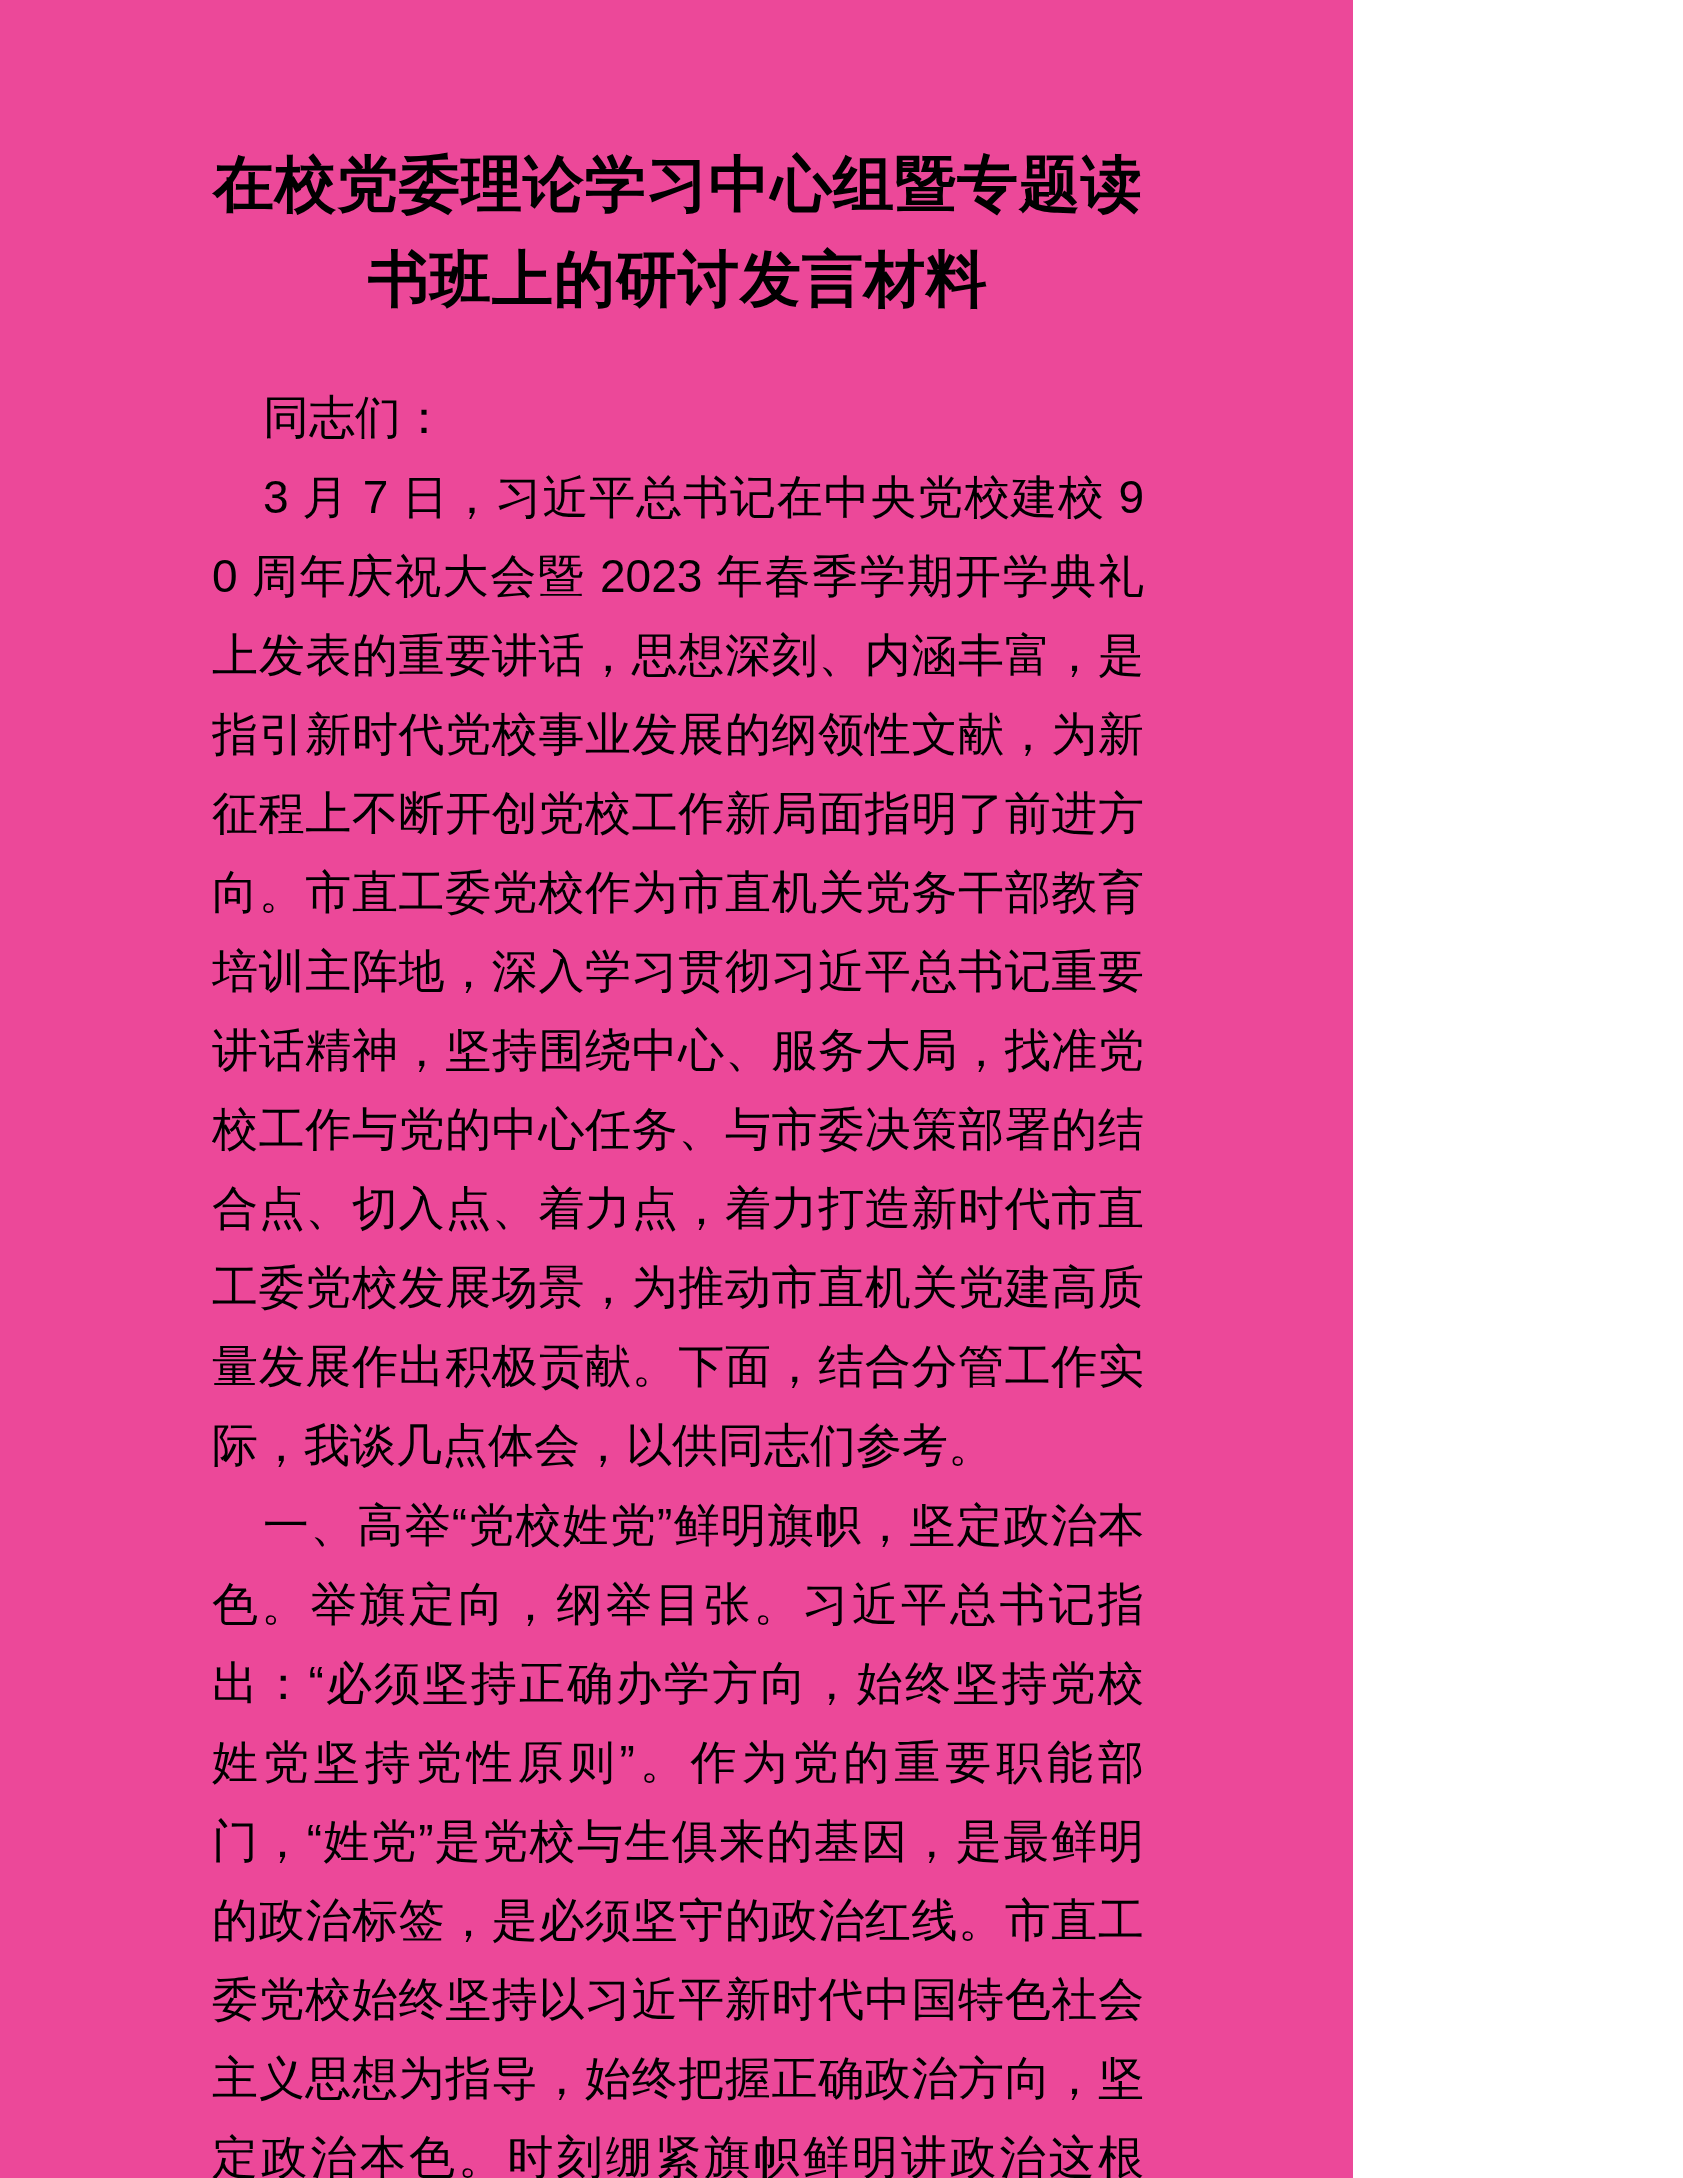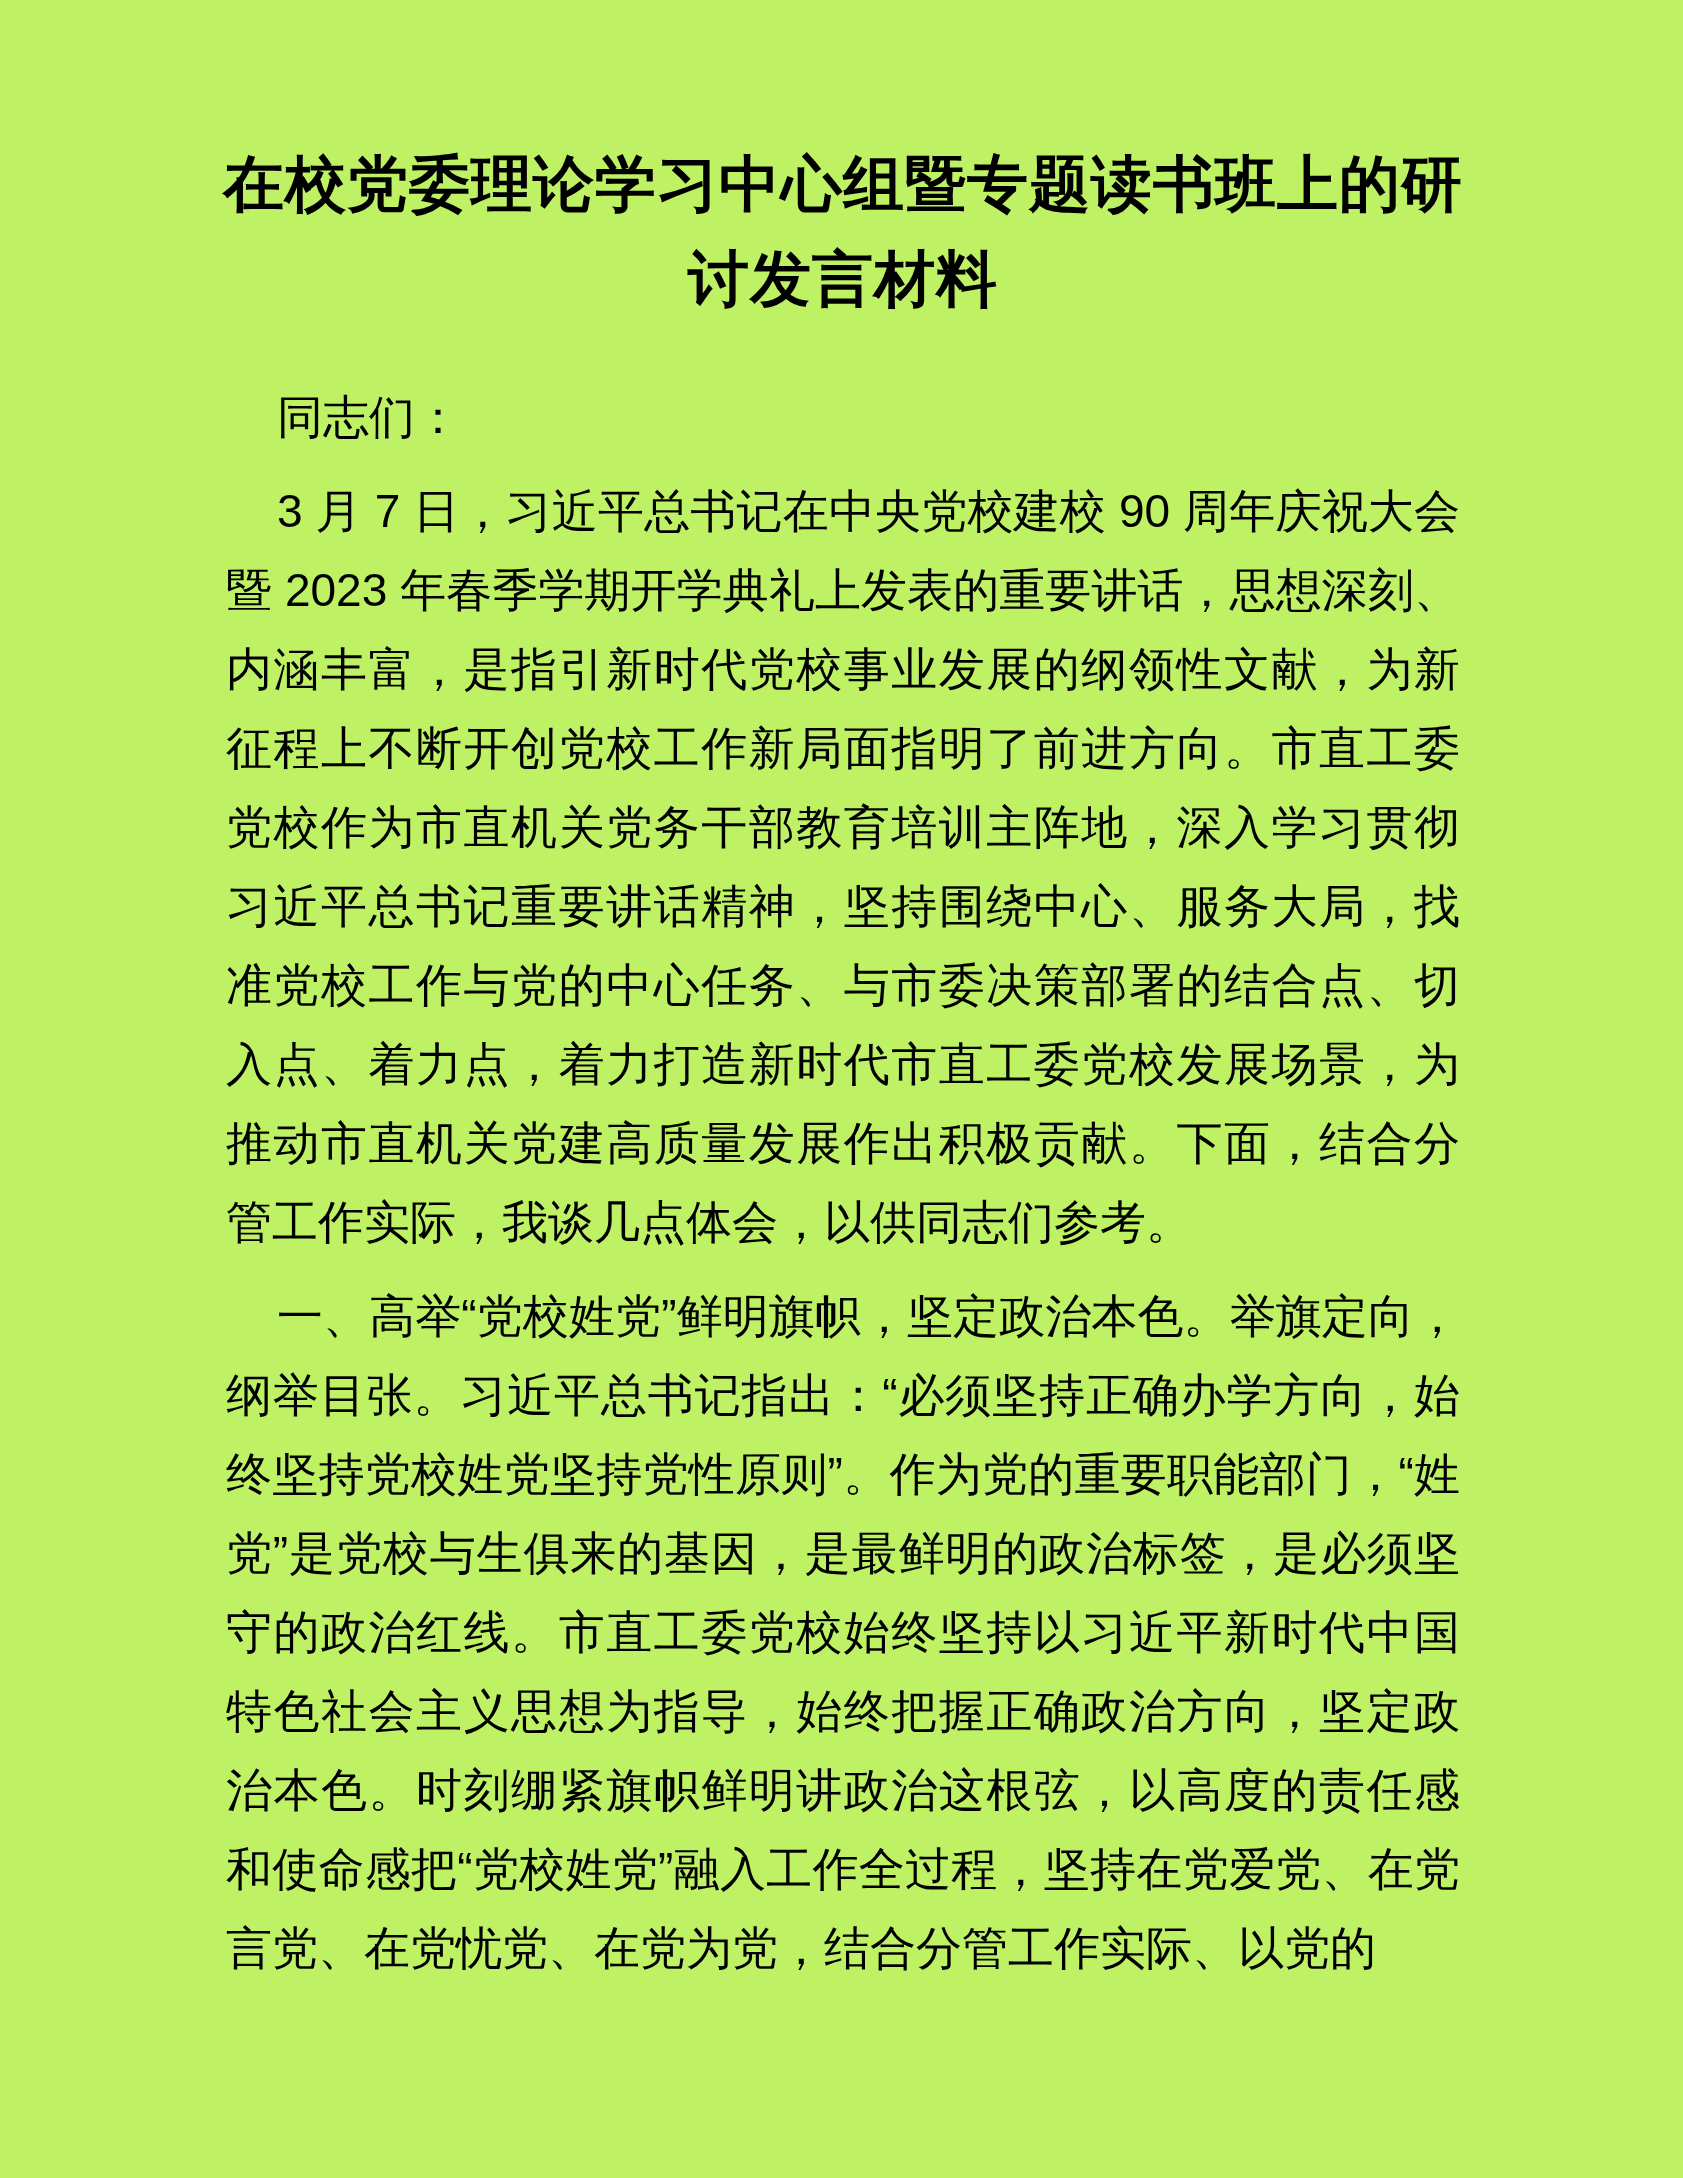--- a/index.html
+++ b/index.html
@@ -9,36 +9,36 @@
   body {
     width: 1683px;
     height: 2178px;
     background: #ffffff;
     color: #000000;
     font-family: "Liberation Sans", sans-serif;
     overflow: hidden;
   }
   .page {
     box-sizing: border-box;
-    width: 1683px;
+    width: 1353px;
     height: 2178px;
     padding: 137px 208px 0 211px;
-    background: #bef264;
+    background: #ec4899;
   }
   .doc-title {
     font-size: 61px;
     font-weight: bold;
     line-height: 95px;
     text-align: center;
     max-width: 1257px;
     margin: 0 auto 51px auto;
     letter-spacing: 1px;
   }
   .doc-body p {
-    margin: 15px;
+    margin: 1px;
     font-size: 46px;
     line-height: 79px;
     text-align: justify;
     text-justify: inter-ideograph;
     text-indent: 51px;
     word-break: break-all;
   }
 </style>
 </head>
 <body>

